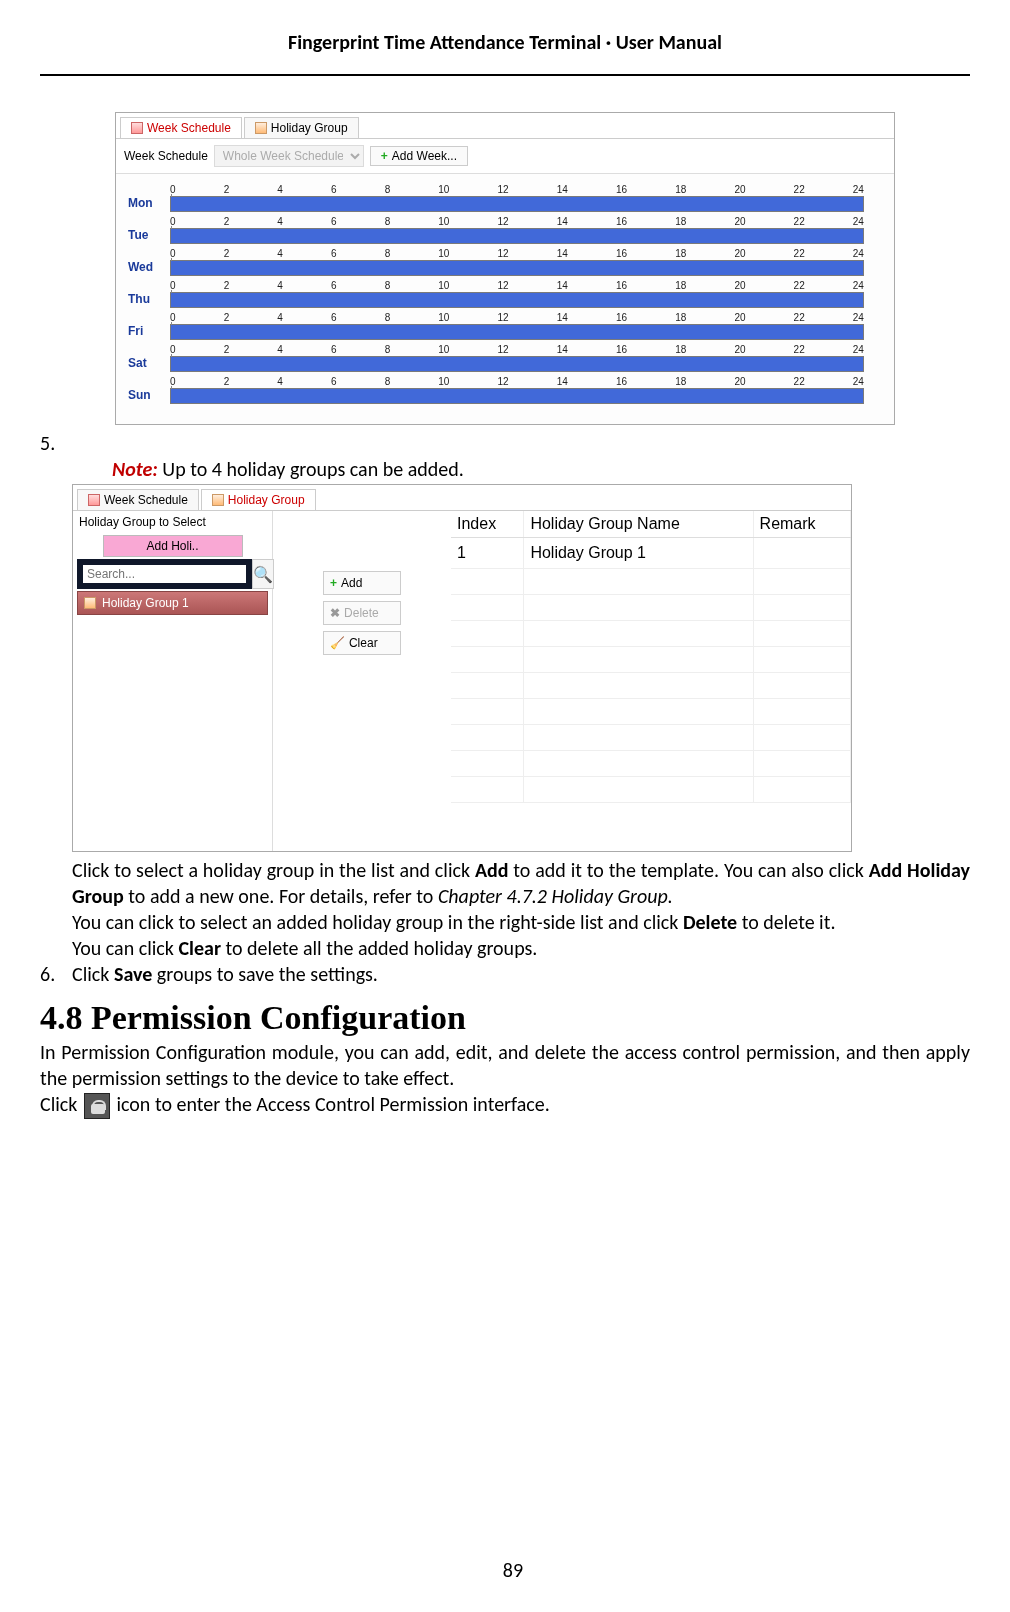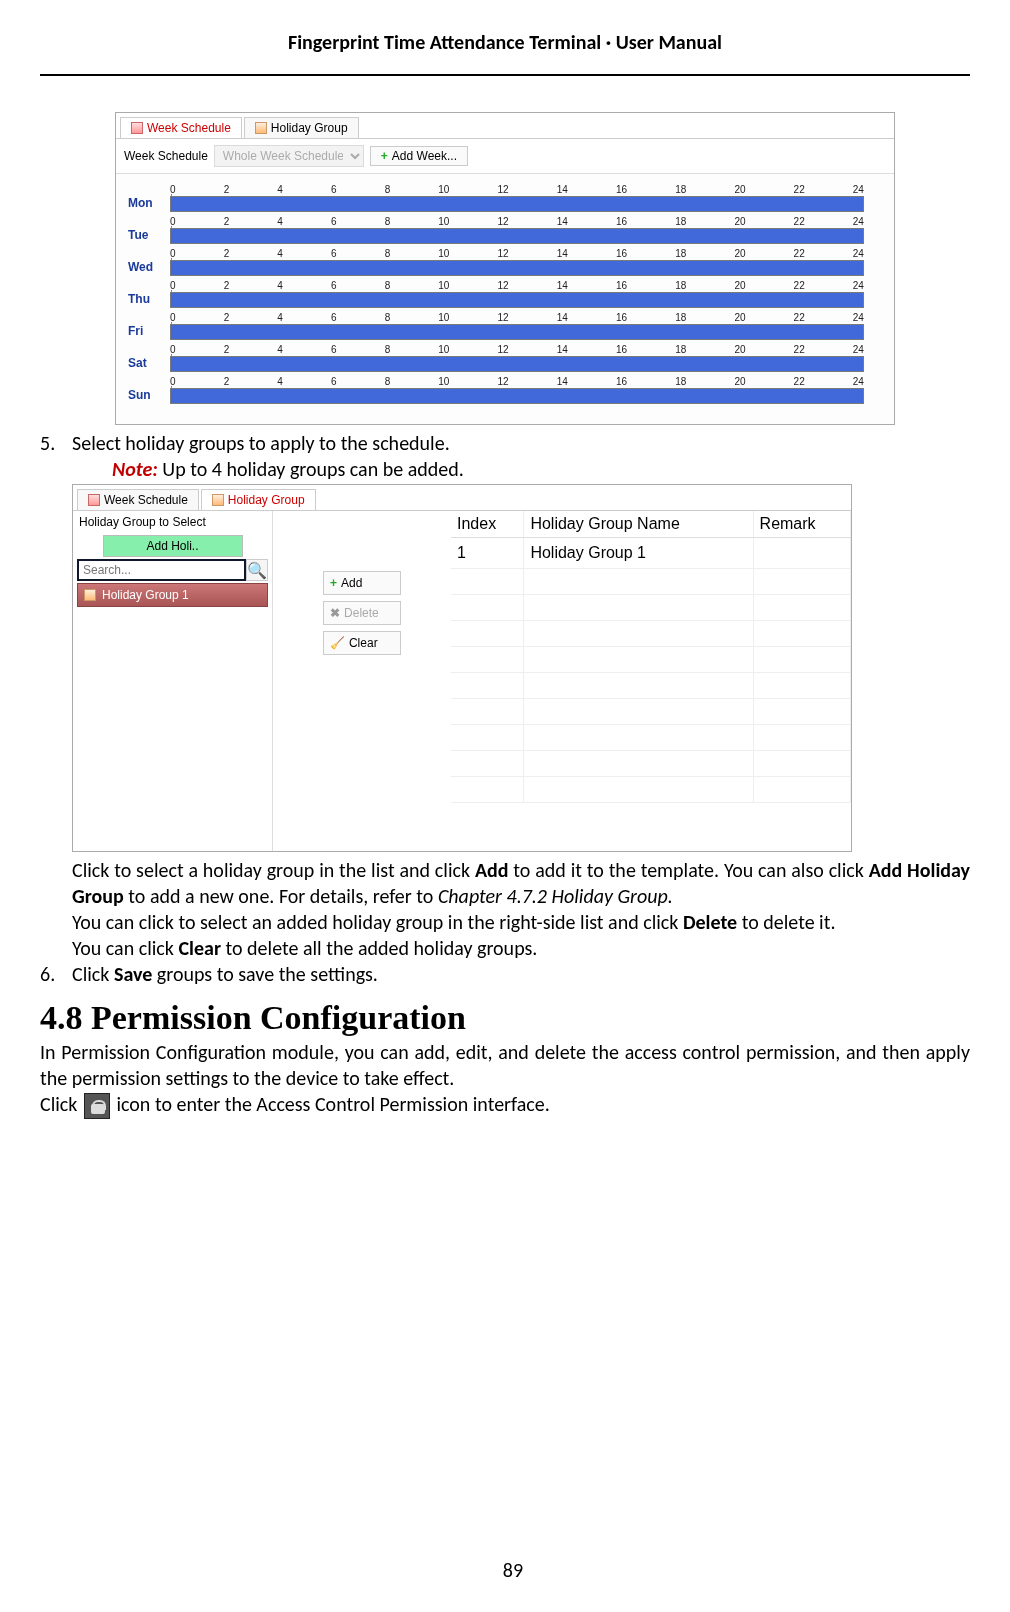--- a/index.html
+++ b/index.html
@@ -111,25 +111,25 @@
 
     
     .ss2 { width: 780px; margin-left:32px; }
     .ss2-body { display: flex; background:#fff; height:340px;gap:44px;}
     .ss2-left { width: 200px; border-right:1px solid #ddd; }
     .ss2-mid { width: 90px; padding: 60px 6px; display:flex;flex-direction:column;gap:6px;}
     .ss2-right { flex: 1; }
     .panel-title { font-size: 12px; padding: 4px 6px; }
     .add-holi-btn {
       margin: 2px auto; display:block; width:140px;
-      border:1px solid #bbb; background:#86efac;
+      border:1px solid #bbb; background:#f9a8d4;
       font-size:12px; padding:3px; text-align:center;
     }
     .search-row { display:flex; margin:2px 4px;}
-    .search-input { flex:1; border:2px solid #0f172a; font-size:12px; padding:2px 4px; color:#aaa;}
+    .search-input { flex:1; border:6px solid #0f172a; font-size:12px; padding:2px 4px; color:#aaa;}
     .search-btn { width:22px; border:1px solid #ccc; background:#f5f5f5; display:flex;align-items:center;justify-content:center;}
     .hg-item {
       margin:2px 4px; padding:4px 6px;
       background: linear-gradient(#c77,#a55);
       border:1px solid #844; color:#fff; font-size:12px;
       display:flex;align-items:center;gap:6px;
     }
     .mid-btn {
       border:1px solid #ccc; background:#fafafa;
       font-size:12px; padding:4px 6px;
@@ -345,21 +345,21 @@
           </div>
           <div class="bar-track"></div>
         </div>
       </div>
     </div>
 </div>
 
 <div class="body-text list-item">
   <div class="list-num">5.</div>
   <div class="list-content">
-    <span>Select holiday groups to apply to the schedule.</span><br>
+    <br>
     <span class="note">Note:</span><span> Up to 4 holiday groups can be added.</span>
   </div>
 </div>
 
 <div class="screenshot ss2">
   <div class="ss-tabs">
     <div class="ss-tab">
       <span class="tab-icon red"></span>
       <span>Week Schedule</span>
     </div>

